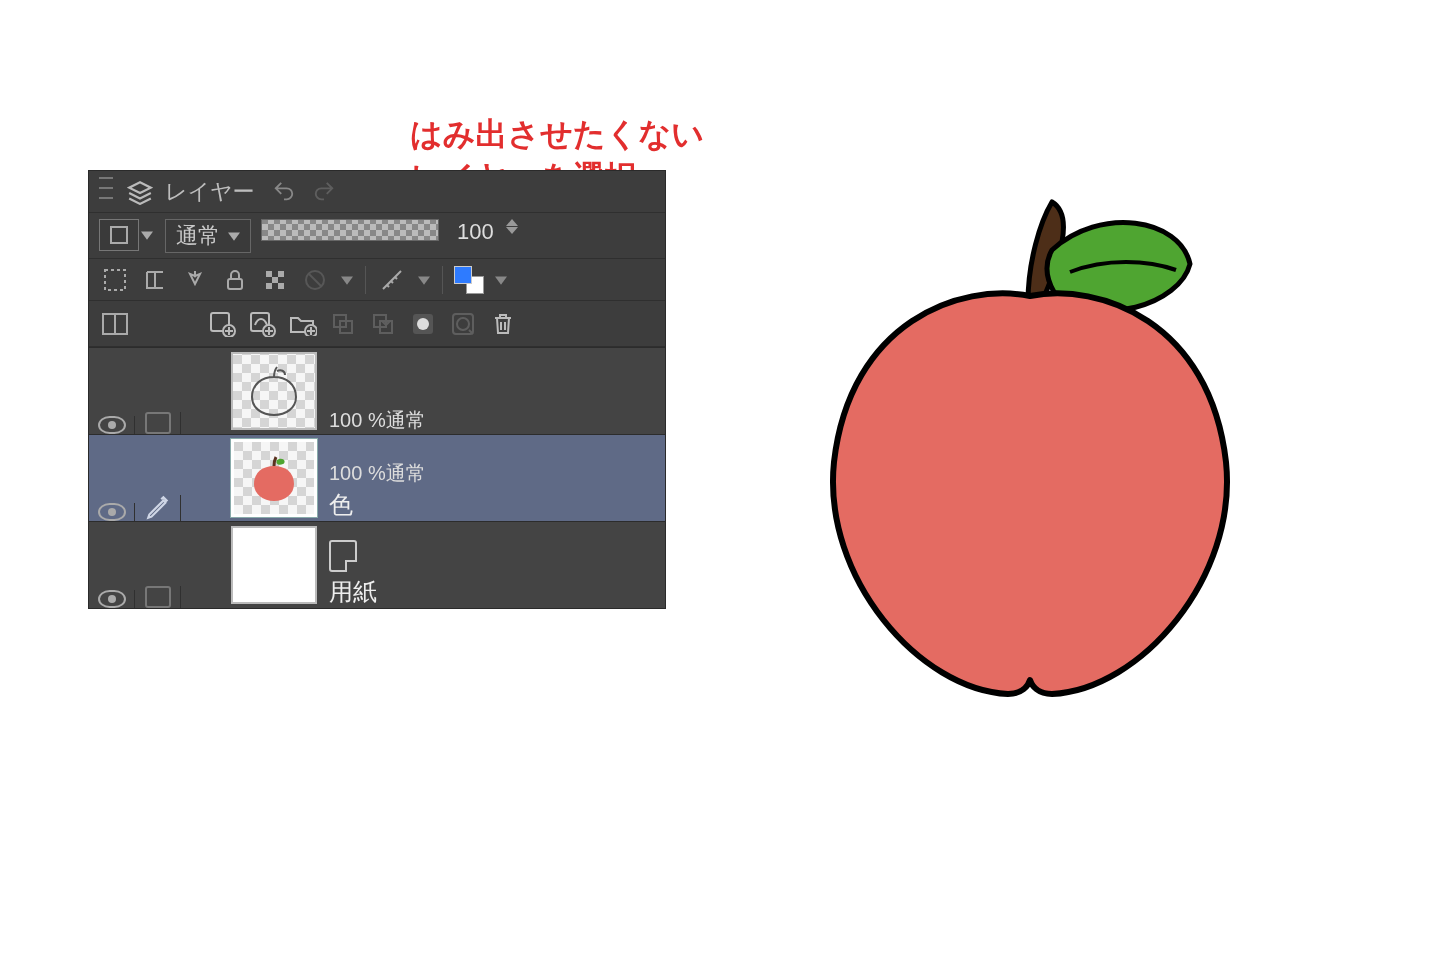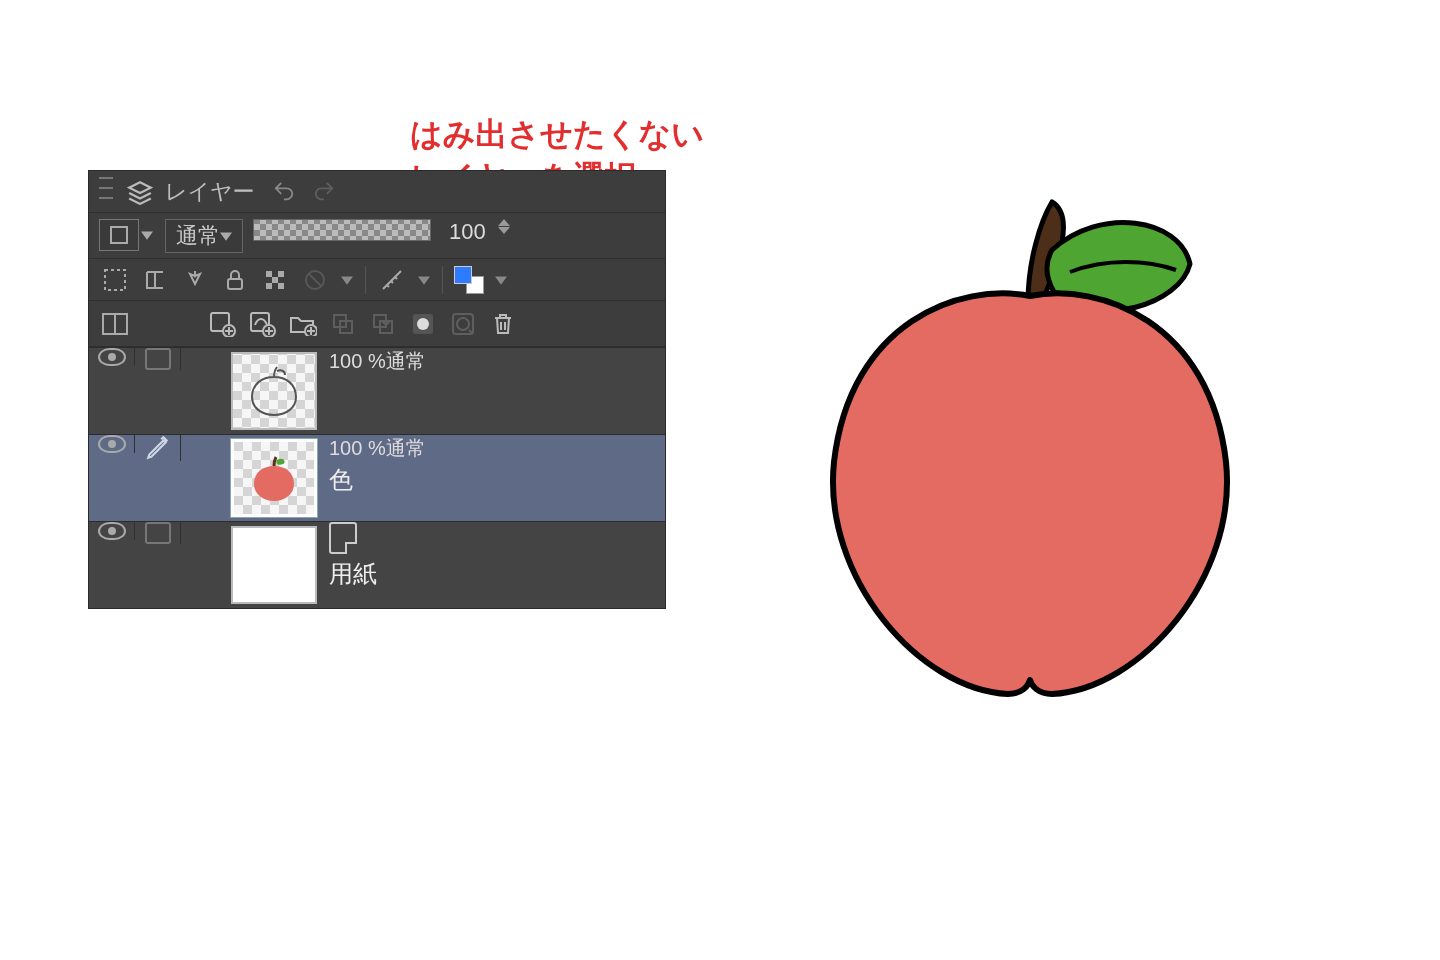--- a/index.html
+++ b/index.html
@@ -19,41 +19,41 @@
   .panel-handle{width:14px;height:22px;display:flex;flex-direction:column;justify-content:space-between;margin-right:2px;cursor:grab}
   .panel-handle span{height:2px;background:#777}
   .palette-label{font-size:22px;color:#bdbdbd;margin-right:4px}
   .spacer{flex:1}
 
   
   .swatch-btn{width:40px;height:32px;border:1px solid #777;display:flex;align-items:center;justify-content:center;background:#3a3a3a;cursor:pointer}
   .swatch-btn .sq{width:18px;height:18px;border:2px solid #aaa}
   .chev{width:16px;height:30px;display:flex;align-items:center;justify-content:center;cursor:pointer}
   .chev svg{display:block}
-  .blend-select{display:flex;align-items:center;gap:0;background:#3a3a3a;border:1px solid #666;padding:2px 10px;height:34px;cursor:pointer}
+  .blend-select{display:flex;align-items:center;gap:8px;background:#3a3a3a;border:1px solid #666;padding:2px 10px;height:34px;cursor:pointer}
   .blend-select span{font-size:22px}
   .opacity-bar{width:178px;height:22px;border:1px solid #666;position:relative;cursor:ew-resize}
   .opacity-bar::before{content:"";position:absolute;inset:0;
     background:repeating-conic-gradient(#888 0 25%,#bbb 0 50%) 0/12px 12px}
   .opacity-val{font-size:22px;color:#ddd;margin-left:8px}
   .spin{display:flex;flex-direction:column;gap:1px;margin-left:2px}
   .spin .tri{width:0;height:0;border-left:6px solid transparent;border-right:6px solid transparent;cursor:pointer}
   .spin .up{border-bottom:7px solid #999}
   .spin .down{border-top:7px solid #999}
 
   
   .tool-row{display:flex;align-items:center;gap:8px;padding:4px 10px;}
   .tool-row .ico{width:32px;height:32px}
   .tool-row2{justify-content:flex-start}
   .vsep{width:1px;height:28px;background:#555;margin:0 2px}
   .disabled{opacity:.45;cursor:default}
 
   
   .layers{background:#444}
-  .layer-item{display:flex;align-items:flex-start;min-height:84px;border-top:1px solid #2c2c2c}
+  .layer-item{display:flex;align-items:flex-end;min-height:84px;border-top:1px solid #2c2c2c}
   .layer-item.selected{background:#5f6a86}
   .cell{display:flex;align-items:center;justify-content:center;border-right:1px solid #303030}
   .cell.vis{width:46px;cursor:pointer}
   .cell.lock{width:46px;cursor:pointer}
   .cell.type{width:44px;cursor:pointer}
   .thumb{width:86px;height:78px;margin:4px 6px;background:#fff;border:2px solid #bbb;position:relative;cursor:pointer}
   .thumb.sel{border:3px solid #fff;outline:1px solid #8aa}
   .thumb.checker::before{content:"";position:absolute;inset:0;
     background:repeating-conic-gradient(#d5d5d5 0 25%,#f6f6f6 0 50%) 0/18px 18px}
   .thumb .art{position:absolute;inset:0;display:flex;align-items:center;justify-content:center}

